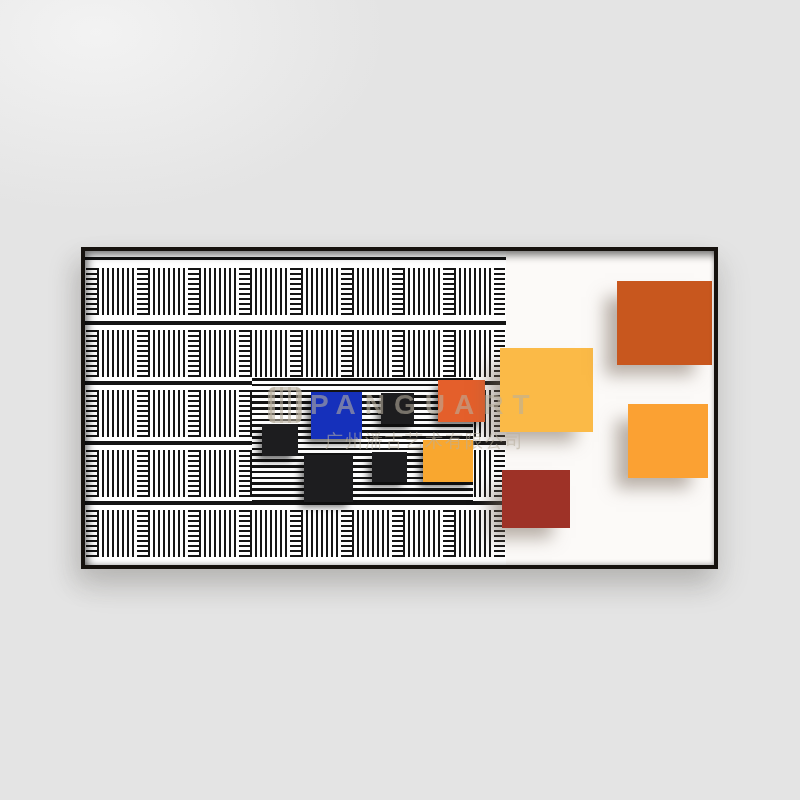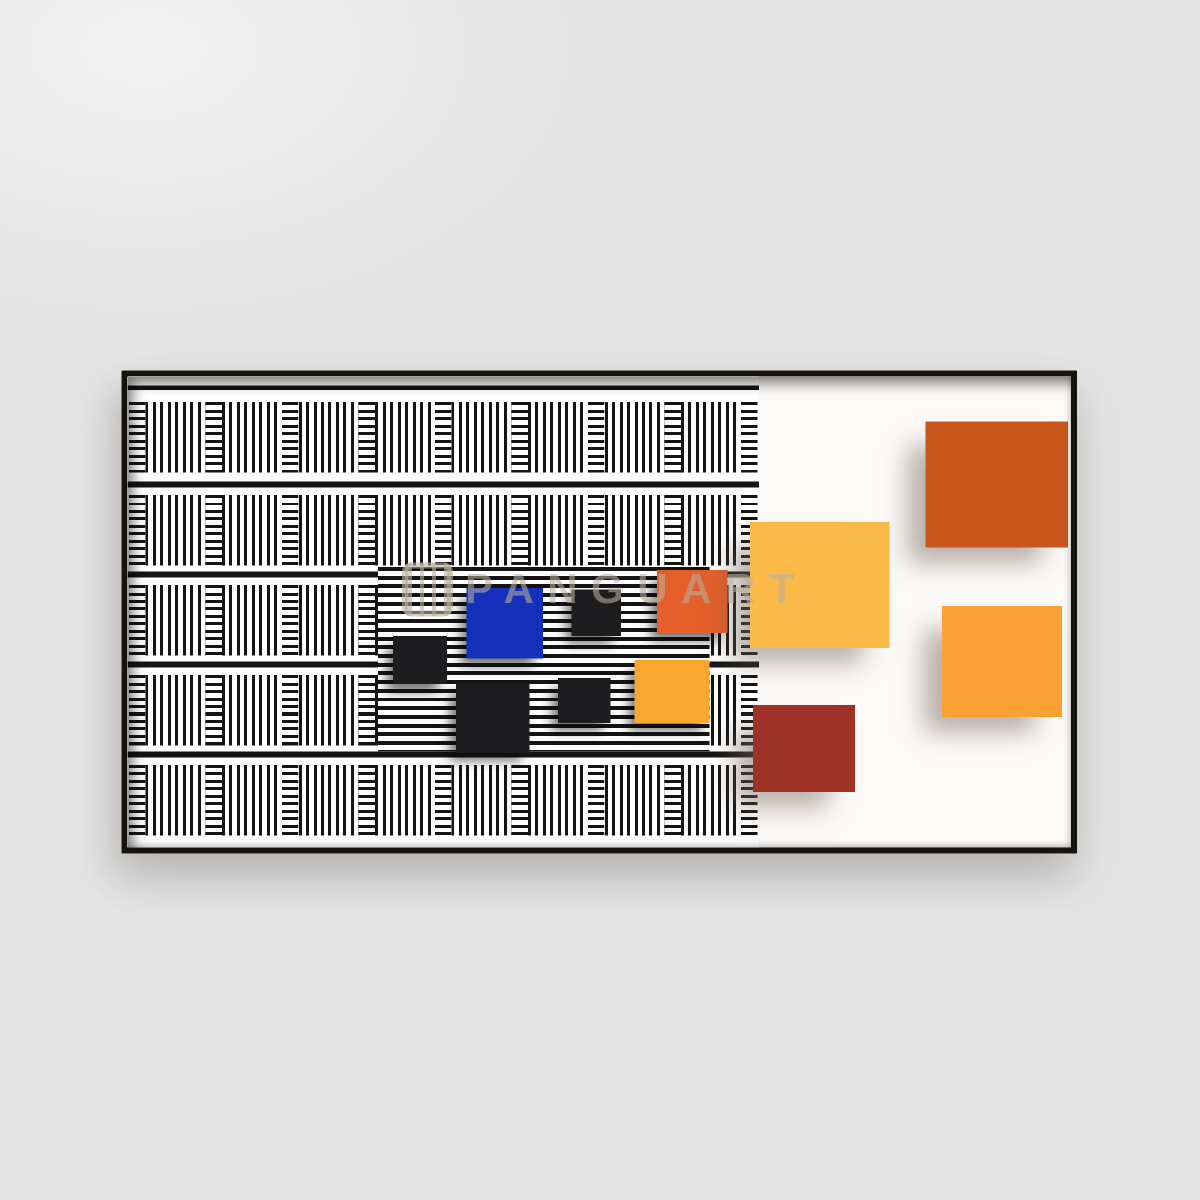--- a/index.html
+++ b/index.html
@@ -26,21 +26,21 @@
   .hband{position:absolute;z-index:2;
     background:repeating-linear-gradient(180deg,#141414 0 2.6px,#fdfdfd 2.6px 5.8px);}
 
   
   .squares{position:absolute;inset:0;z-index:10;}
   .square{position:absolute;}
   .square.stripes{box-shadow:-5px 6px 7px -1px rgba(10,10,10,.55);}
   .square.white{box-shadow:-15px 13px 16px -3px rgba(115,100,85,.50);}
 
   
-  .watermark{position:absolute;left:183px;top:124px;z-index:20;color:rgba(185,175,158,.58);pointer-events:none;}
+  .watermark{position:absolute;left:183px;top:136px;z-index:20;color:rgba(185,175,158,.58);pointer-events:none;}
   .wm-row{display:flex;align-items:center;}
   .wm-icon{width:26px;height:28px;border:4px solid rgba(185,175,158,.58);border-radius:6px;margin-right:8px;
     background:repeating-linear-gradient(90deg,rgba(185,175,158,.58) 0 3px,transparent 3px 8px);}
   .wm-brand{font-size:28px;font-weight:bold;letter-spacing:9px;line-height:1;white-space:nowrap;}
   .wm-company{font-size:18px;letter-spacing:2px;margin:6px 0 0 57px;white-space:nowrap;}
 </style>
 </head>
 <body>
 
 <div class="stage">
@@ -164,17 +164,18 @@
           <div class="square white" style="left: 532px; top: 30px; width: 95px; height: 84px; background: rgb(200, 87, 30);"></div>
           <div class="square white" style="left: 543px; top: 153px; width: 80px; height: 74px; background: rgb(251, 161, 51);"></div>
           <div class="square white" style="left: 417px; top: 219px; width: 68px; height: 58px; background: rgb(158, 50, 39);"></div>
         </div>
 
       <div class="watermark">
         <div class="wm-row">
           <span class="wm-icon"></span>
           <span class="wm-brand">PANGUART</span>
         </div>
+        <div class="wm-company">广州潘古艺术有限公司</div>
       </div>
 
     </div>
   </div>
 </div>
 
 </body></html>

